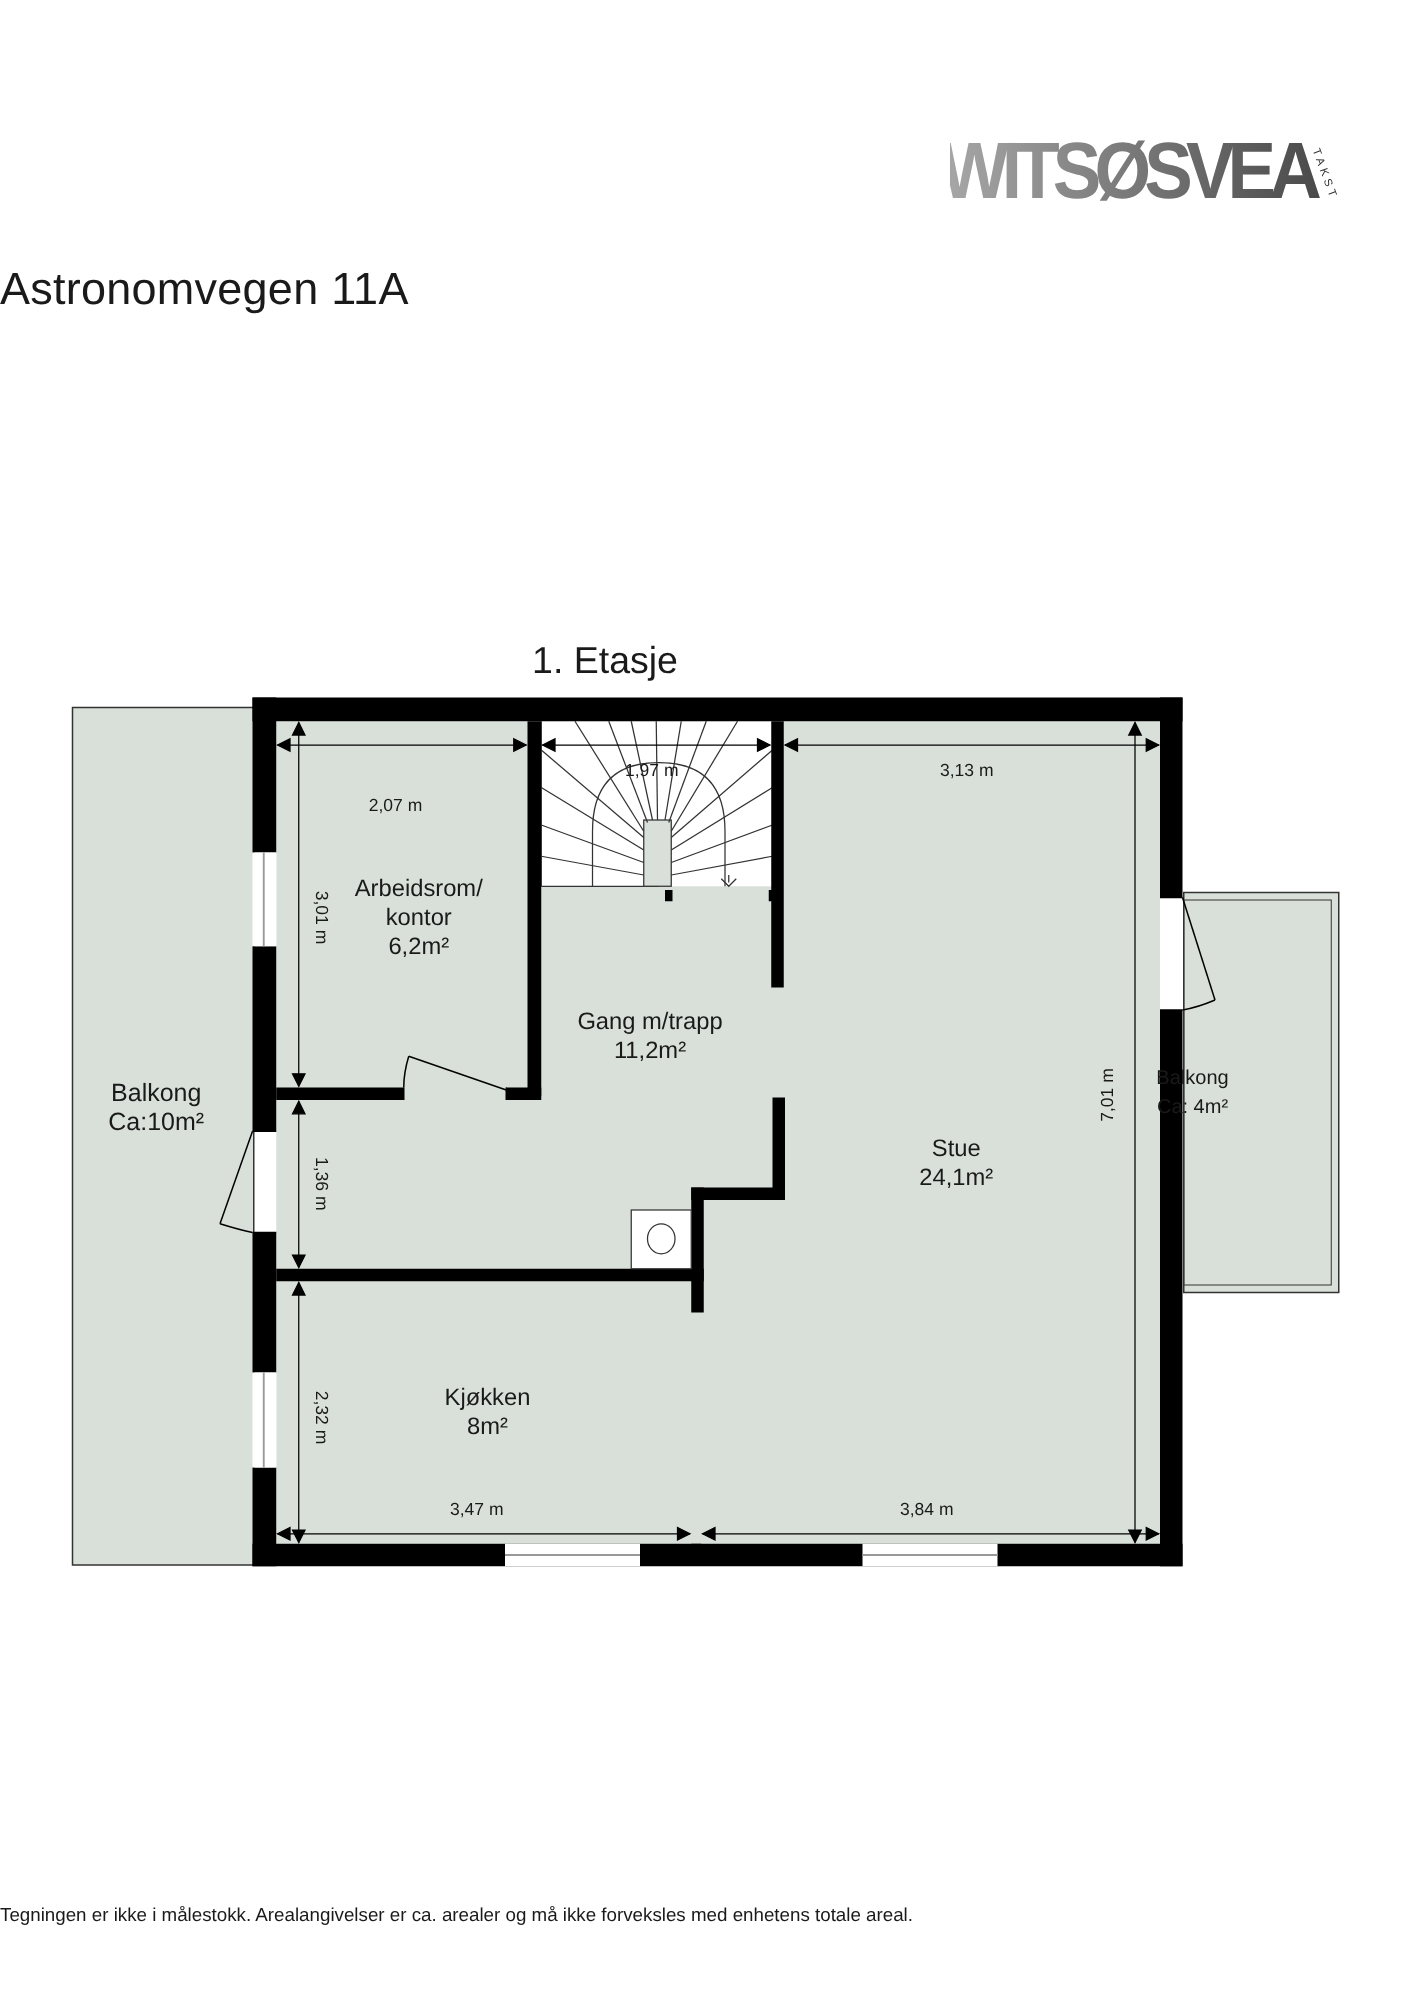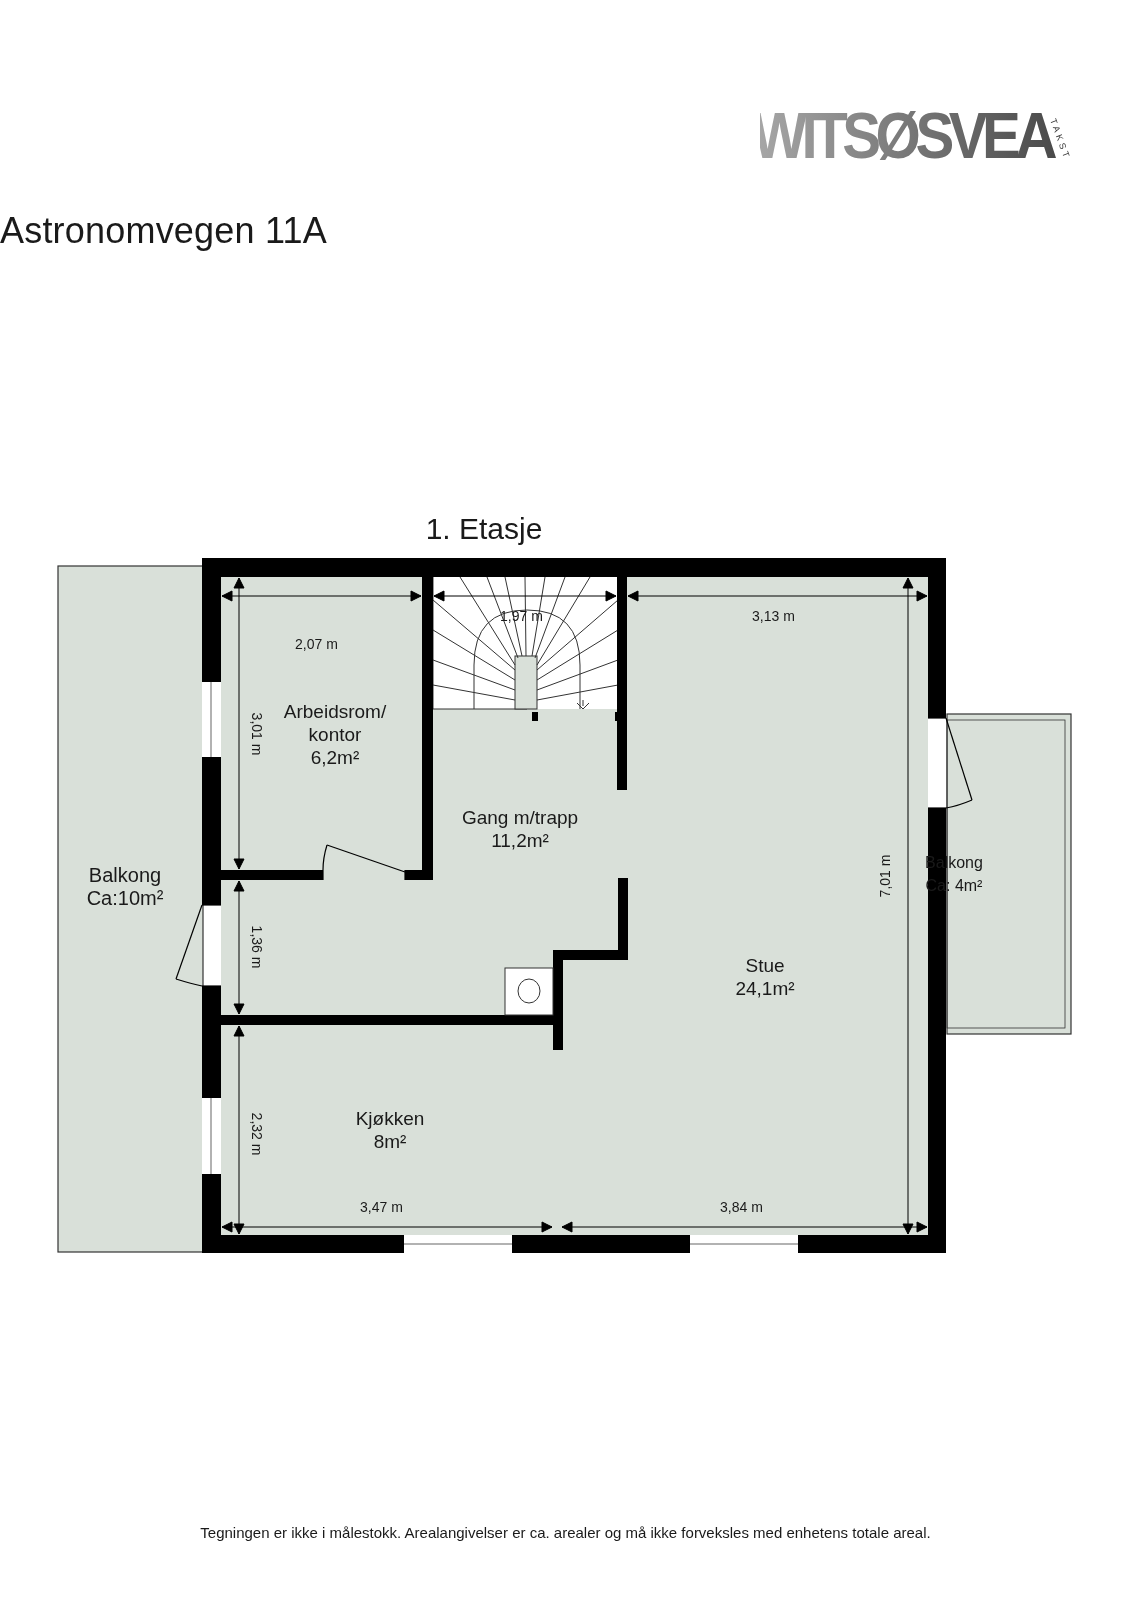--- a/index.html
+++ b/index.html
@@ -4,21 +4,21 @@
 <style>
   html, body { margin: 0; padding: 0; background: #ffffff; }
   body { width: 1131px; height: 1600px; position: relative; overflow: hidden;
          font-family: "Liberation Sans", sans-serif; color: #1a1a1a; }
   .logo { position: absolute; left: 760px; top: 100px; width: 320px; height: 70px; }
   .title { position: absolute; left: 0; width: 1011px; top: 210px; text-align: left;
            font-size: 36px; letter-spacing: 0.2px; }
   .floor-title { position: absolute; left: 0; width: 968px; top: 512px; text-align: center;
                  font-size: 30px; }
   .plan { position: absolute; left: 0; top: 0; width: 1131px; height: 1600px; }
-  .footer { position: absolute; left: 0; width: 1131px; top: 1524px; text-align: center;
+  .footer { position: absolute; left: 0; width: 1131px; top: 1524px; 
             font-size: 15px; }
   .room-label { position: absolute; text-align: center; font-size: 19px; line-height: 23px; }
   .dim { position: absolute; font-size: 14px; }
   .dim-v { position: absolute; font-size: 14px; transform: rotate(90deg); transform-origin: center; white-space: nowrap; }
   .dim-v-ccw { position: absolute; font-size: 14px; transform: rotate(-90deg); transform-origin: center; white-space: nowrap; }
 </style>
 </head>
 <body>
 
 <div class="logo">
@@ -179,21 +179,21 @@
 
 <div class="room-label" style="left:260px; top:700px; width:150px;">
   <div>Arbeidsrom/</div>
   <div>kontor</div>
   <div>6,2m²</div>
 </div>
 <div class="room-label" style="left:440px; top:806px; width:160px;">
   <div>Gang m/trapp</div>
   <div>11,2m²</div>
 </div>
-<div class="room-label" style="left:705px; top:954px; width:120px;">
+<div class="room-label" style="left:705px; top:908px; width:120px;">
   <div>Stue</div>
   <div>24,1m²</div>
 </div>
 <div class="room-label" style="left:330px; top:1107px; width:120px;">
   <div>Kjøkken</div>
   <div>8m²</div>
 </div>
 <div class="room-label" style="left:70px; top:864px; width:110px; font-size:20px;">
   <div>Balkong</div>
   <div>Ca:10m²</div>

